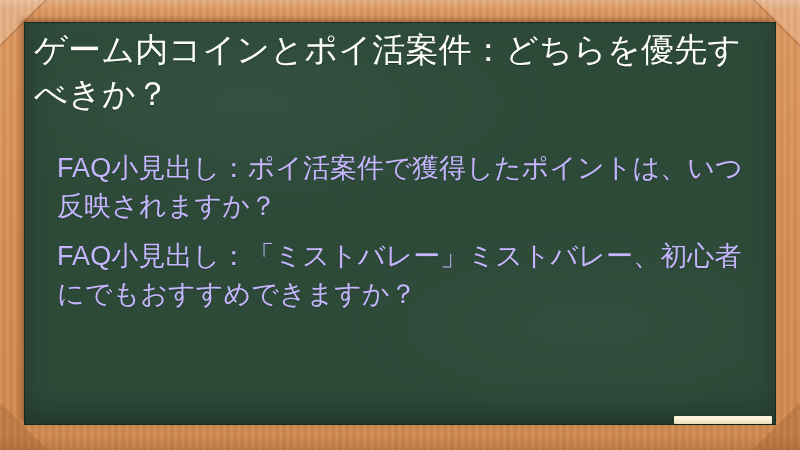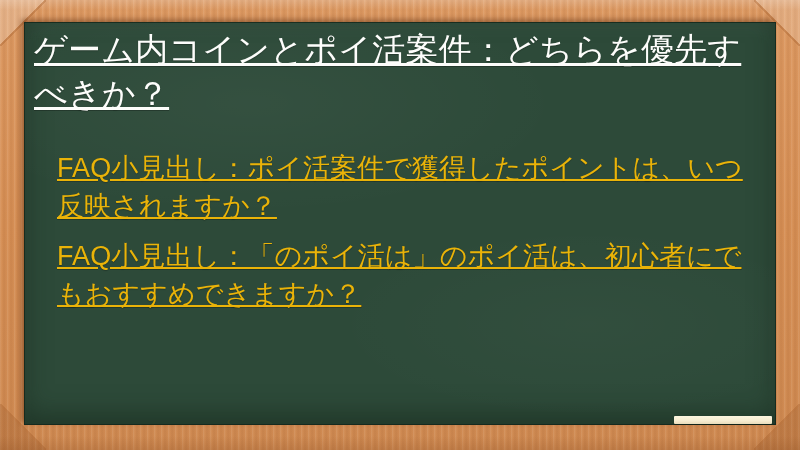--- a/index.html
+++ b/index.html
@@ -1,15 +1,15 @@
 <!DOCTYPE html>
 <html><head>
 <meta charset="utf-8">
 <style>
-  * { margin:0; padding:0; box-sizing:border-box;text-decoration:underline; }
+  * { margin:0; padding:0; box-sizing:border-box; }
   html, body {
     width:800px; height:450px;
     overflow:hidden;
     font-family:"Liberation Sans", sans-serif;
   }
 
   
   #blackboard-card {
     position:relative;
     width:800px; height:450px;
@@ -83,21 +83,21 @@
     white-space:pre-wrap;
   }
 
   #faq-list {
     position:absolute;
     left:10px; top:127px;
     width:726px;
     list-style:none;
   }
   .faq-item {
-    color:#eab308;
+    color:#c4b5fd;
     font-size:27px;
     line-height:38px;
     font-weight:400;
     letter-spacing:0.1px;
     padding:0 0 0 23px;
     margin-bottom:12px;
     text-shadow:0 1px 1px rgba(0,0,0,0.22);
   }
   .faq-item:last-child { margin-bottom:0; }
 
@@ -122,19 +122,19 @@
   <div class="miter bl"></div>
   <div class="miter br"></div>
 
   <div id="chalkboard">
     <div id="chalk-dust"></div>
 
     <h1 id="board-title">ゲーム内コインとポイ活案件：どちらを優先すべきか？</h1>
 
     <ul id="faq-list">
       <li class="faq-item">FAQ小見出し：ポイ活案件で獲得したポイントは、いつ反映されますか？</li>
-      <li class="faq-item">FAQ小見出し：「のポイ活は」のポイ活は、初心者にでもおすすめできますか？</li>
+      <li class="faq-item">FAQ小見出し：「ミストバレー」ミストバレー、初心者にでもおすすめできますか？</li>
     </ul>
 
     <div id="chalk-stick"></div>
   </div>
 
 </div>
 
 </body></html>

